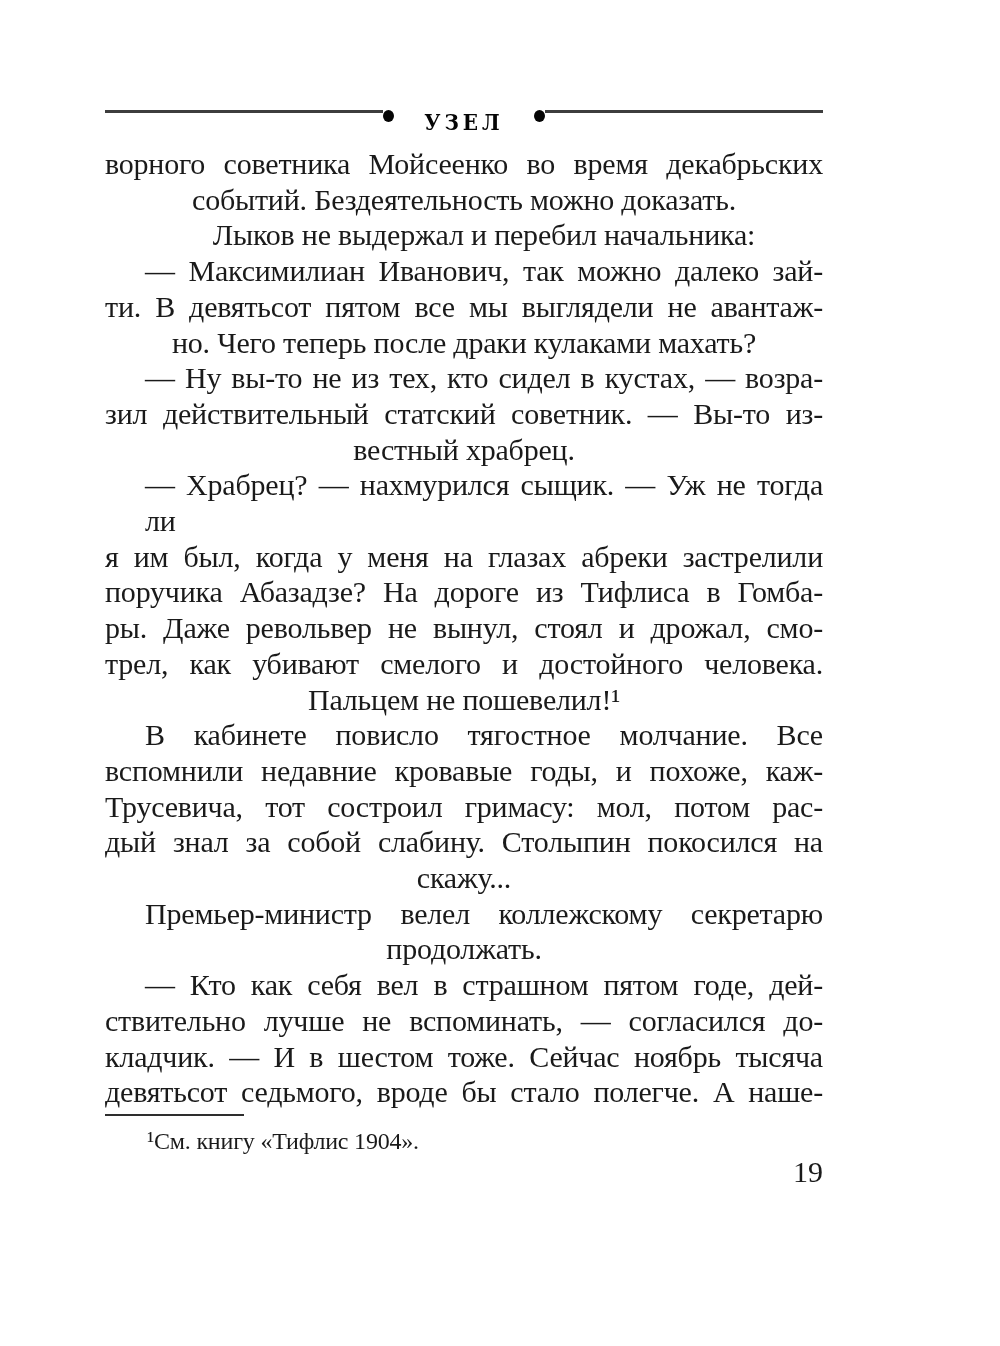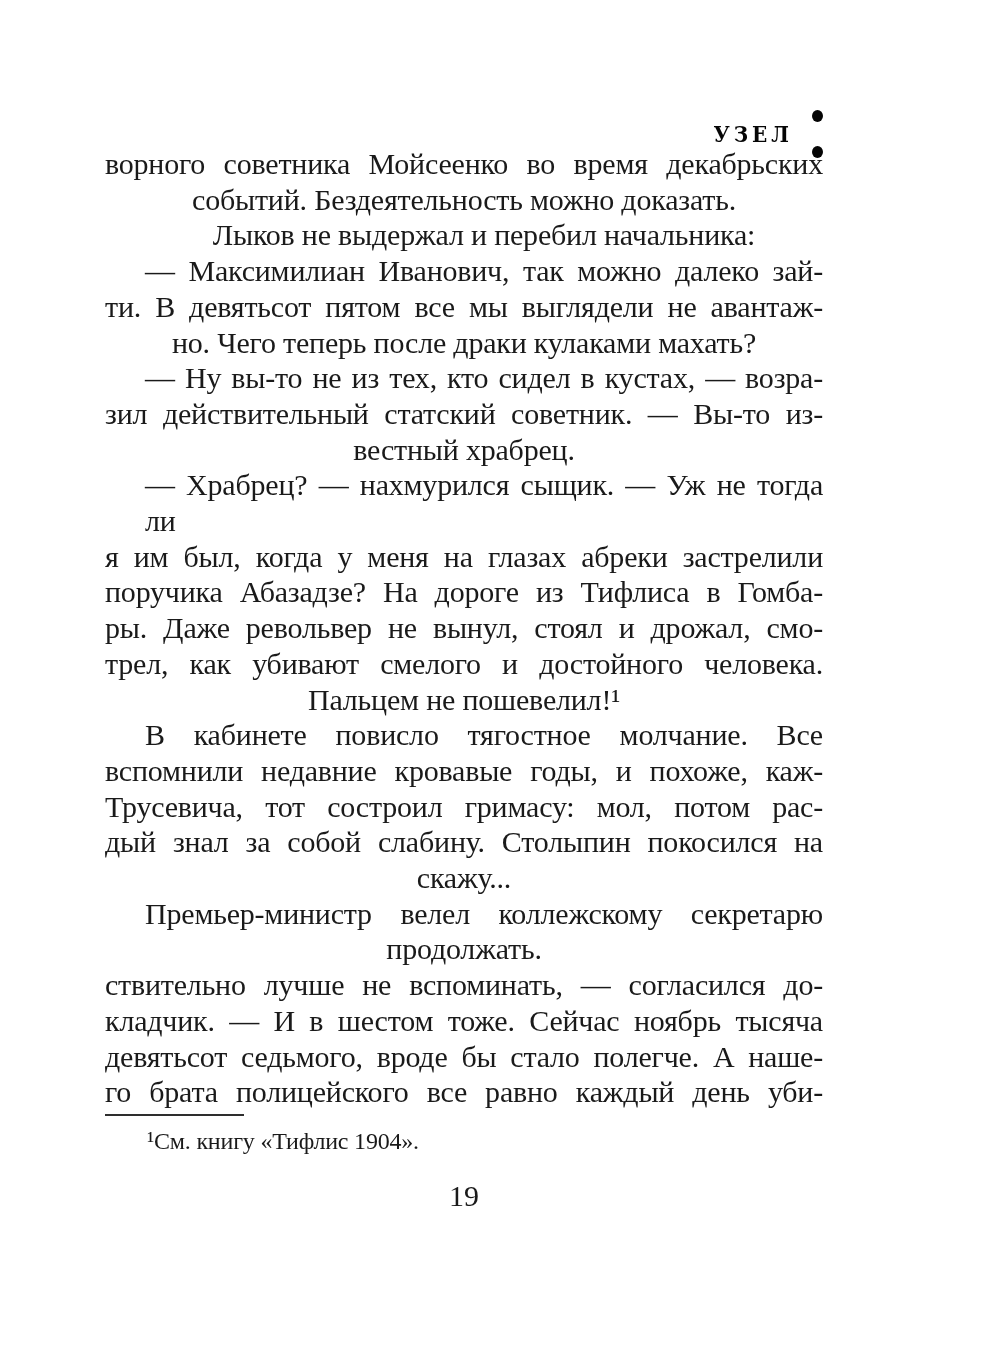--- a/index.html
+++ b/index.html
@@ -13,23 +13,22 @@
     overflow: hidden;
   }
   .content {
     margin-left: 105px;
     width: 718px;
     padding-top: 110px;
   }
   
   .chapter-header {
     display: flex;
-    align-items: flex-end;
+    align-items: flex-start;
     height: 36px;
-    flex-direction: column;
   }
   .rule {
     flex: 1;
     height: 3px;
     background: #3d3d3d;
   }
   .dot {
     width: 11px;
     height: 12px;
     border-radius: 50%;
@@ -63,22 +62,21 @@
     background: #2e2e2e;
   }
   .footnote {
     margin-top: 12px;
     padding-left: 42px;
     font-size: 24px;
     letter-spacing: -0.2px;
   }
   
   .page-number {
-    margin-top: 24px;
-    text-align: center;
+    text-align: right;
     font-size: 30px;
   }
 </style>
 </head>
 <body>
 
 <div class="page">
   <div class="content">
 
     <div class="chapter-header">
@@ -105,24 +103,24 @@
         <div class="line justify">ры. Даже револьвер не вынул, стоял и дрожал, смо-</div>
         <div class="line justify">трел, как убивают смелого и достойного человека.</div>
         <div class="line">Пальцем не пошевелил!¹</div>
         <div class="line justify indent">В кабинете повисло тягостное молчание. Все</div>
         <div class="line justify">вспомнили недавние кровавые годы, и похоже, каж-</div>
         <div class="line justify">Трусевича, тот состроил гримасу: мол, потом рас-</div>
         <div class="line justify">дый знал за собой слабину. Столыпин покосился на</div>
         <div class="line">скажу...</div>
         <div class="line justify indent">Премьер-министр велел коллежскому секретарю</div>
         <div class="line">продолжать.</div>
+        <div class="line justify indent">— Кто как себя вел в страшном пятом годе, дей-</div>
         <div class="line justify">ствительно лучше не вспоминать, — согласился до-</div>
         <div class="line justify">кладчик. — И в шестом тоже. Сейчас ноябрь тысяча</div>
         <div class="line justify">девятьсот седьмого, вроде бы стало полегче. А наше-</div>
-        <div class="line justify">го брата полицейского все равно каждый день уби-</div>
       </div>
 
     <div class="footnote-rule"></div>
     <div class="footnote">¹См. книгу «Тифлис 1904».</div>
 
     <div class="page-number">19</div>
 
   </div>
 </div>
 

